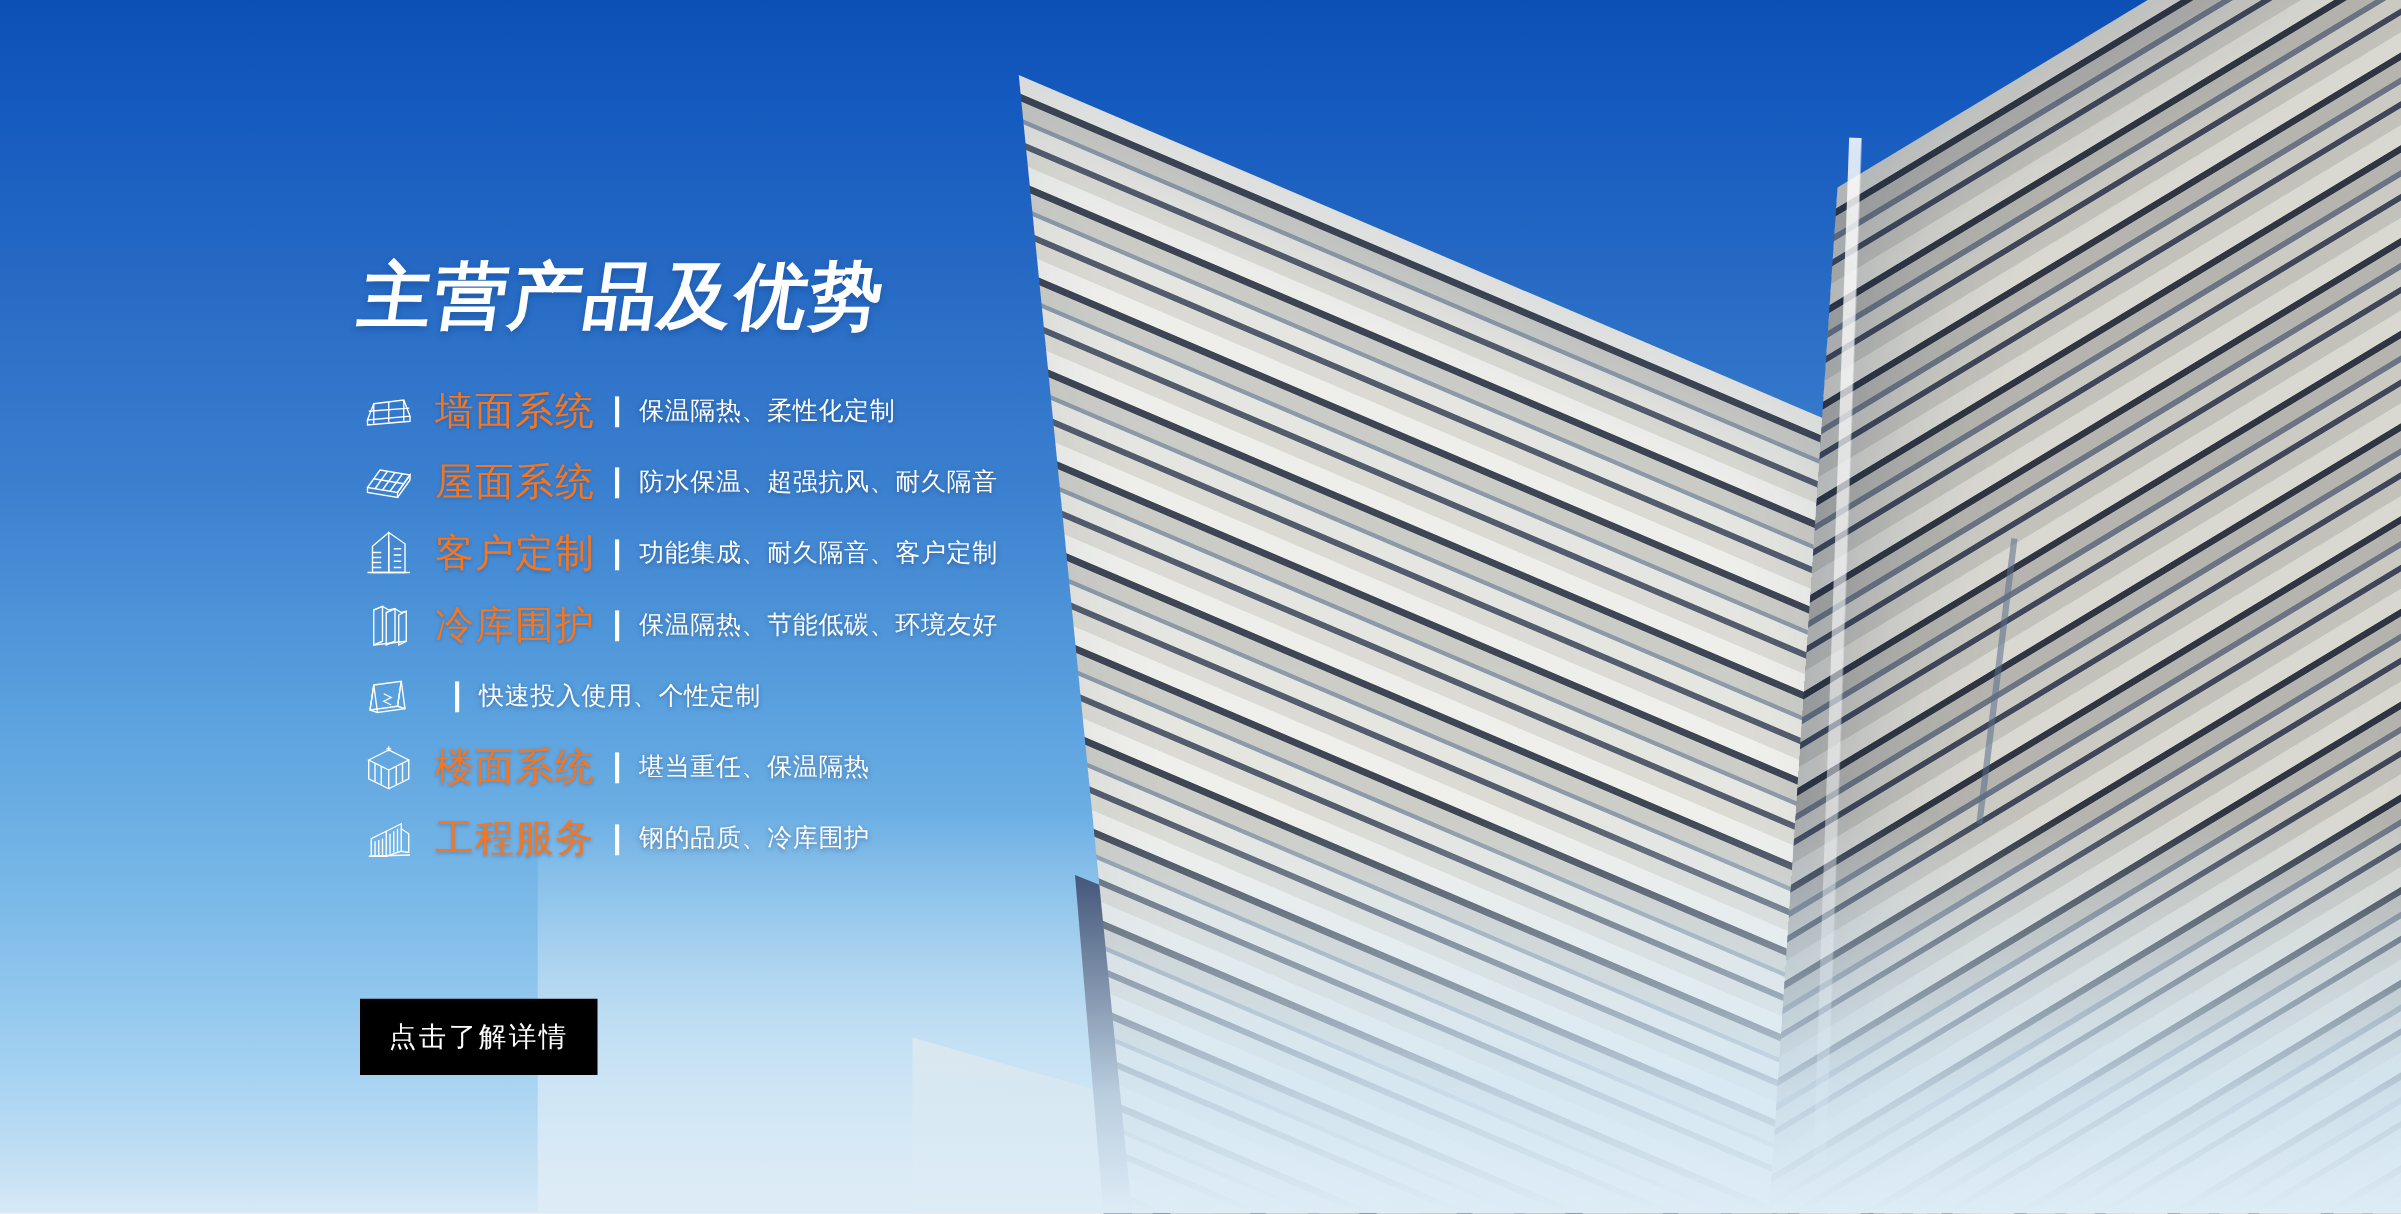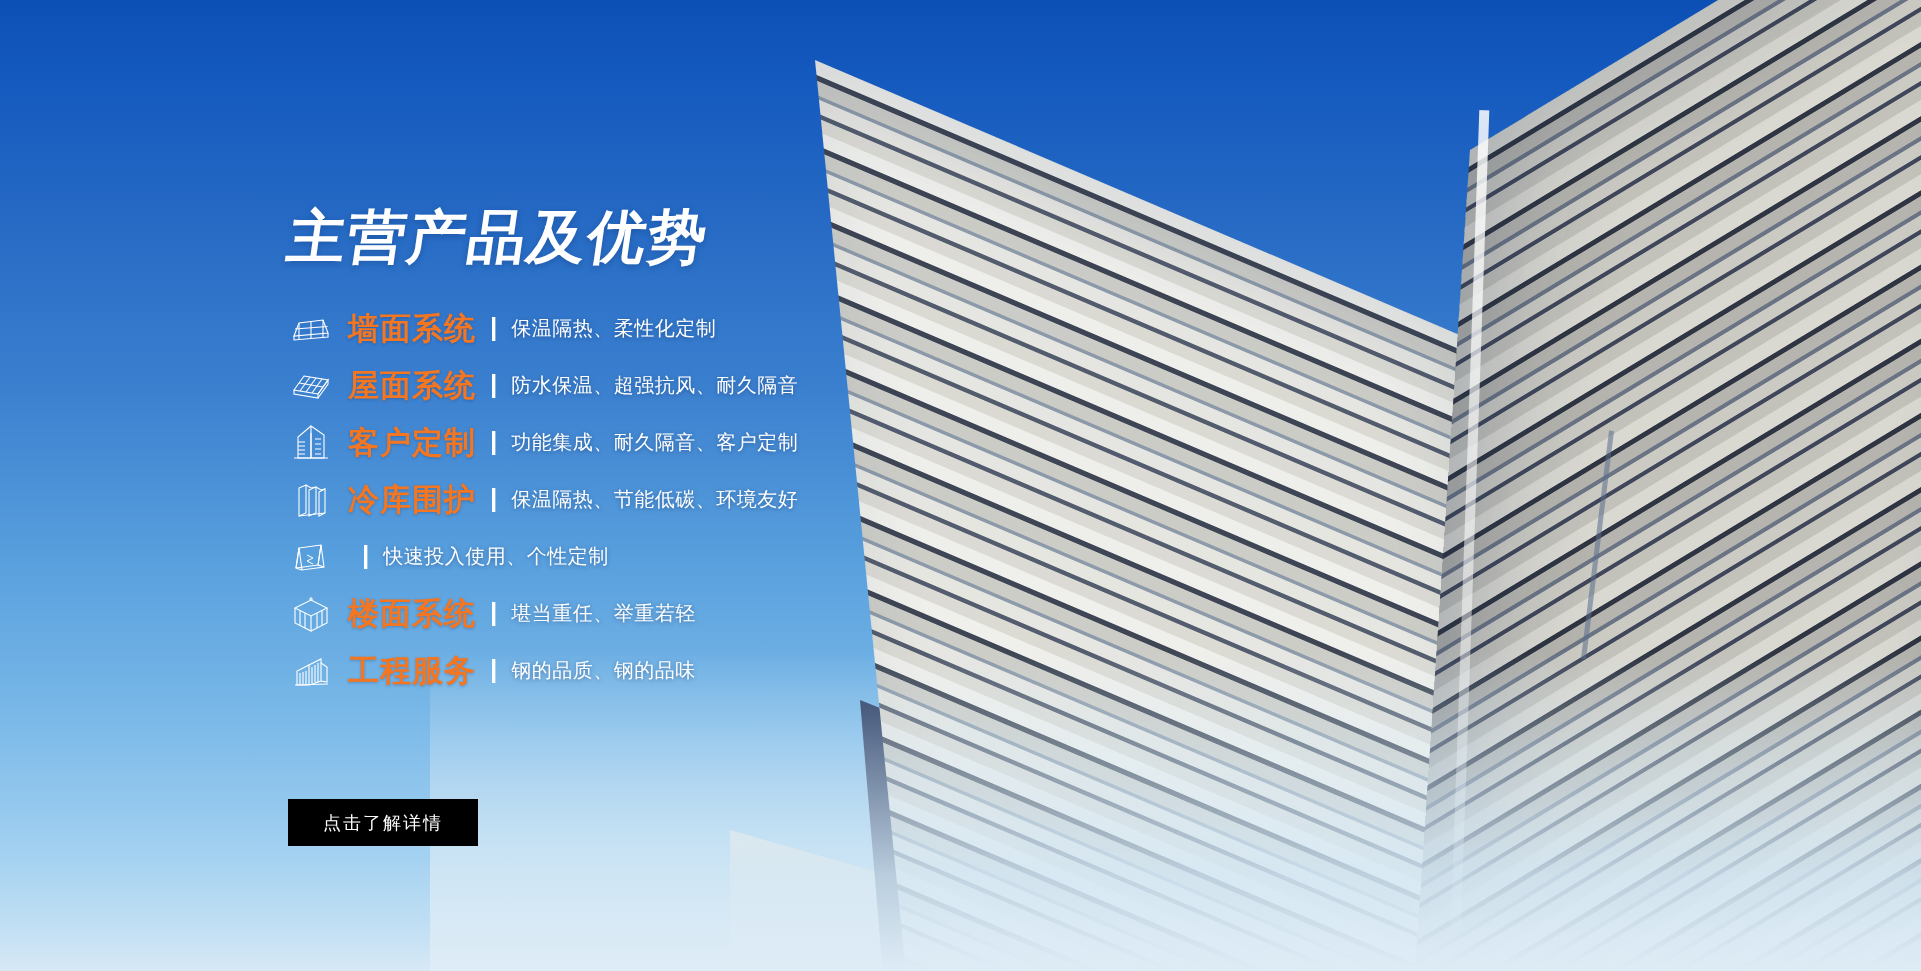--- a/index.html
+++ b/index.html
@@ -145,21 +145,21 @@
     white-space:nowrap;
   }
   .row-icon {
     width:46px; height:46px;
     flex:0 0 46px;
     display:flex; align-items:center; justify-content:center;
     margin-right:14px;
   }
   .row-icon svg { width:40px; height:40px; display:block; }
   .row-title {
-    font-size:31px; font-weight:bold;
+    font-size:31px; font-weight:normal;
     color:#f47621;
     letter-spacing:1px;
     text-shadow:0 1px 3px rgba(10,40,90,.28);
     font-family:"DejaVu Sans","Liberation Sans",sans-serif;
   }
   .row-sep {
     color:#ffffff;
     font-size:26px;
     font-weight:bold;
     margin:0 14px;
@@ -169,25 +169,25 @@
     font-size:20px;
     color:#ffffff;
     letter-spacing:.5px;
     text-shadow:0 1px 4px rgba(10,40,90,.45);
     font-family:"DejaVu Sans","Liberation Sans",sans-serif;
   }
 
   .cta {
     position:absolute;
     left:288px; top:799px;
-    width:190px; height:47px;
+    width:190px; height:61px;
     background:#000000;
     color:#ffffff;
     border:none;
-    font-size:18px;
+    font-size:22px;
     letter-spacing:2px;
     cursor:pointer;
     font-family:"DejaVu Sans","Liberation Sans",sans-serif;
   }
 </style>
 </head>
 <body>
 
 <div id="banner">
 
@@ -296,37 +296,37 @@
           <svg viewBox="0 0 40 40" fill="none" stroke="#ffffff" stroke-width="1.1">
             <path d="M4 14 L20 6 L36 14 L20 22 Z"></path>
             <path d="M4 14 L4 29 L20 37 L20 22"></path>
             <path d="M36 14 L36 29 L20 37"></path>
             <path d="M9 17 L9 31 M14 19 L14 34 M26 19 L26 34 M31 17 L31 31"></path>
             <path d="M20 3 L20 7 M18 5 L22 5" stroke-width="1"></path>
           </svg>
         </span>
         <span class="row-title">楼面系统</span>
         <span class="row-sep">|</span>
-        <span class="row-desc">堪当重任、举重若轻</span>
+        <span class="row-desc">堪当重任、保温隔热</span>
       </li>
 
       <li class="product-row">
         <span class="row-icon">
           <svg viewBox="0 0 40 40" fill="none" stroke="#ffffff" stroke-width="1.1">
             <path d="M6 20 L6 34 L18 34 L18 14 L6 20 Z"></path>
             <path d="M18 14 L30 8 L30 30 L18 34"></path>
             <path d="M30 12 L36 16 L36 31 L30 30"></path>
             <path d="M9 22 L9 33 M12 21 L12 33 M15 20 L15 33"></path>
             <path d="M21 16 L21 32 M24 14 L24 31 M27 12 L27 31"></path>
             <path d="M4 34 L37 33"></path>
           </svg>
         </span>
         <span class="row-title">工程服务</span>
         <span class="row-sep">|</span>
-        <span class="row-desc">钢的品质、钢的品味</span>
+        <span class="row-desc">钢的品质、冷库围护</span>
       </li>
 
     </ul>
 
     <button class="cta">点击了解详情</button>
 
   </div>
 </div>
 
 </body></html>

